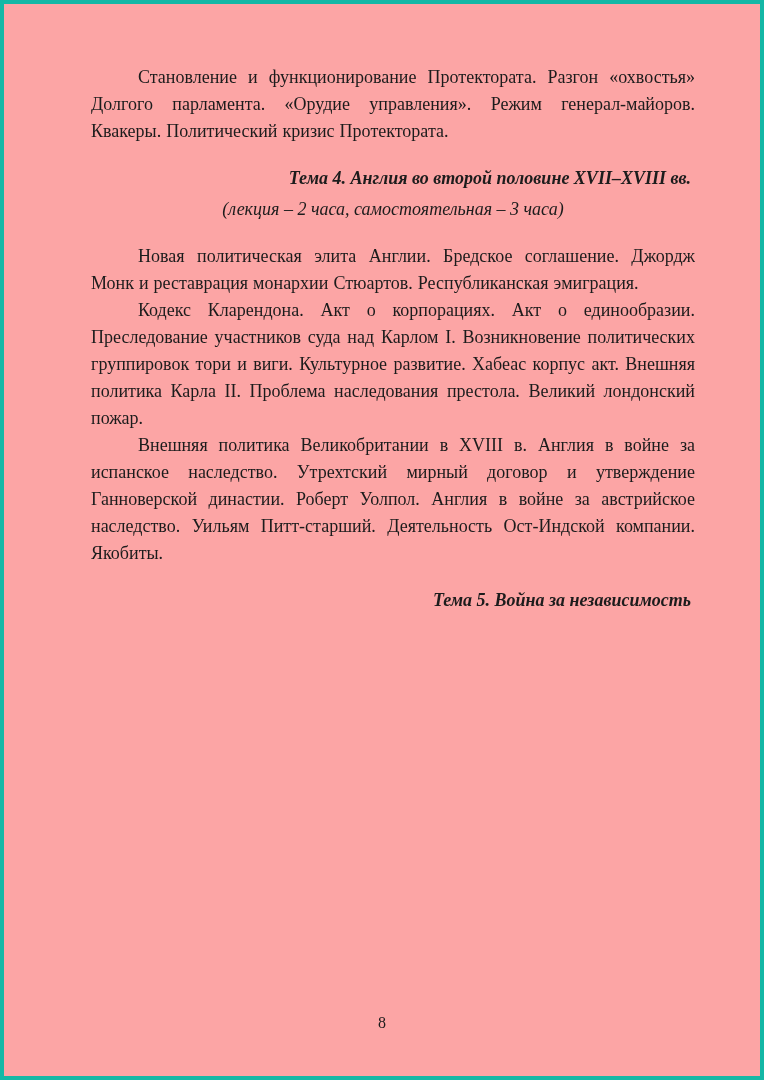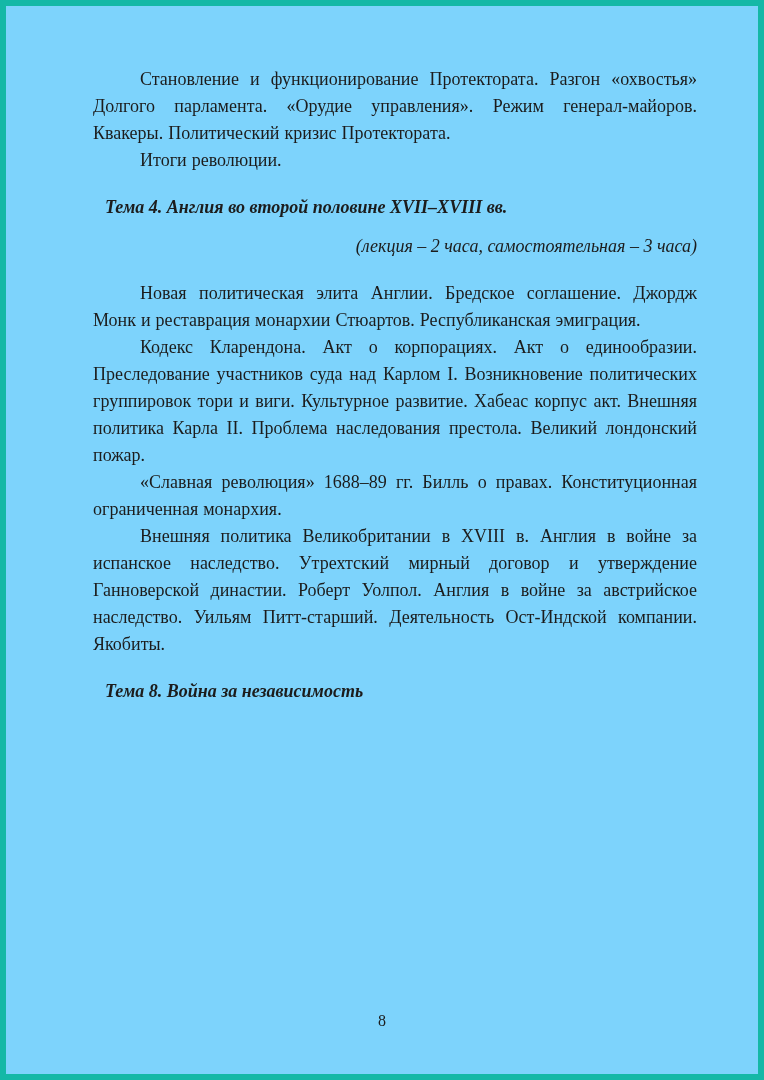--- a/index.html
+++ b/index.html
@@ -12,90 +12,88 @@
     height: 1080px;
     position: relative;
     overflow: hidden;
     box-sizing: border-box;
     font-family: "Liberation Serif", "DejaVu Serif", serif;
     color: #1c1c1c;
   }
   .page {
     position: absolute;
     inset: 0;
-    border: 6px solid #14b8a6;
+    border: 4px solid #14b8a6;
     box-sizing: border-box;
-    background: #7dd3fc;
+    background: #fca5a5;
   }
   .page-content {
     position: absolute;
     top: 60px;
     left: 87px;
     width: 604px;
   }
   p.body-text {
     margin: 0;
     font-size: 18px;
     line-height: 27px;
     text-align: justify;
     text-indent: 47px;
     word-spacing: 0.5px;
   }
   .heading-block {
     margin: 20px 0;
     text-align: center;
   }
   p.heading-line {
-    margin: 12px;
+    margin: 4px;
     font-size: 18px;
     line-height: 27px;
     font-weight: bold;
     font-style: italic;
-    text-align: left;
+    text-align: right;
     text-indent: 0;
   }
   p.heading-hours {
     margin: 0;
     font-size: 18px;
     line-height: 27px;
     font-style: italic;
-    text-align: right;
+    text-align: center;
     text-indent: 0;
   }
   .page-number {
     position: absolute;
     bottom: 44px;
     left: 0;
     right: 0;
     text-align: center;
     font-size: 16px;
     line-height: 18px;
     color: #1c1c1c;
   }
 </style>
 </head>
 <body>
 
 <div class="page">
   <div class="page-content">
 
     <p class="body-text">Становление и функционирование Протектората. Разгон «охвостья» Долгого парламента. «Орудие управления». Режим генерал-майоров. Квакеры. Политический кризис Протектората.</p>
-    <p class="body-text">Итоги революции.</p>
 
     <div class="heading-block">
       <p class="heading-line">Тема 4. Англия во второй половине XVII–XVIII вв.</p>
       <p class="heading-hours">(лекция – 2 часа, самостоятельная – 3 часа)</p>
     </div>
 
     <p class="body-text">Новая политическая элита Англии. Бредское соглашение. Джордж Монк и реставрация монархии Стюартов. Республиканская эмиграция.</p>
     <p class="body-text">Кодекс Кларендона. Акт о корпорациях. Акт о единообразии. Преследование участников суда над Карлом I. Возникновение политических группировок тори и виги. Культурное развитие. Хабеас корпус акт. Внешняя политика Карла II. Проблема наследования престола. Великий лондонский пожар.</p>
-    <p class="body-text">«Славная революция» 1688–89 гг. Билль о правах. Конституционная ограниченная монархия.</p>
     <p class="body-text">Внешняя политика Великобритании в XVIII в. Англия в войне за испанское наследство. Утрехтский мирный договор и утверждение Ганноверской династии. Роберт Уолпол. Англия в войне за австрийское наследство. Уильям Питт-старший. Деятельность Ост-Индской компании. Якобиты.</p>
 
     <div class="heading-block">
-      <p class="heading-line">Тема 8. Война за независимость</p>
+      <p class="heading-line">Тема 5. Война за независимость</p>
     </div>
 
 
   </div>
 
   <div class="page-number">8</div>
 </div>
 
 </body></html>

